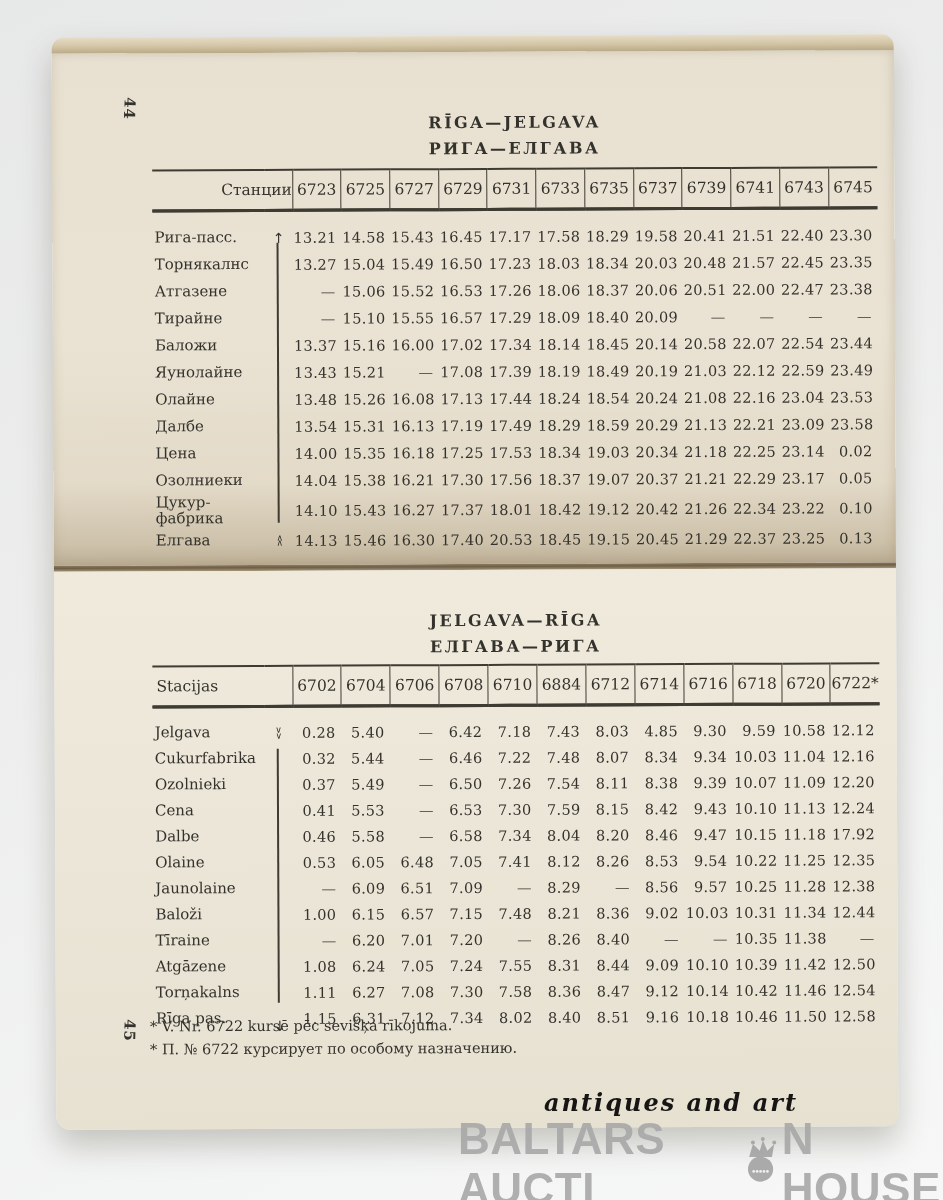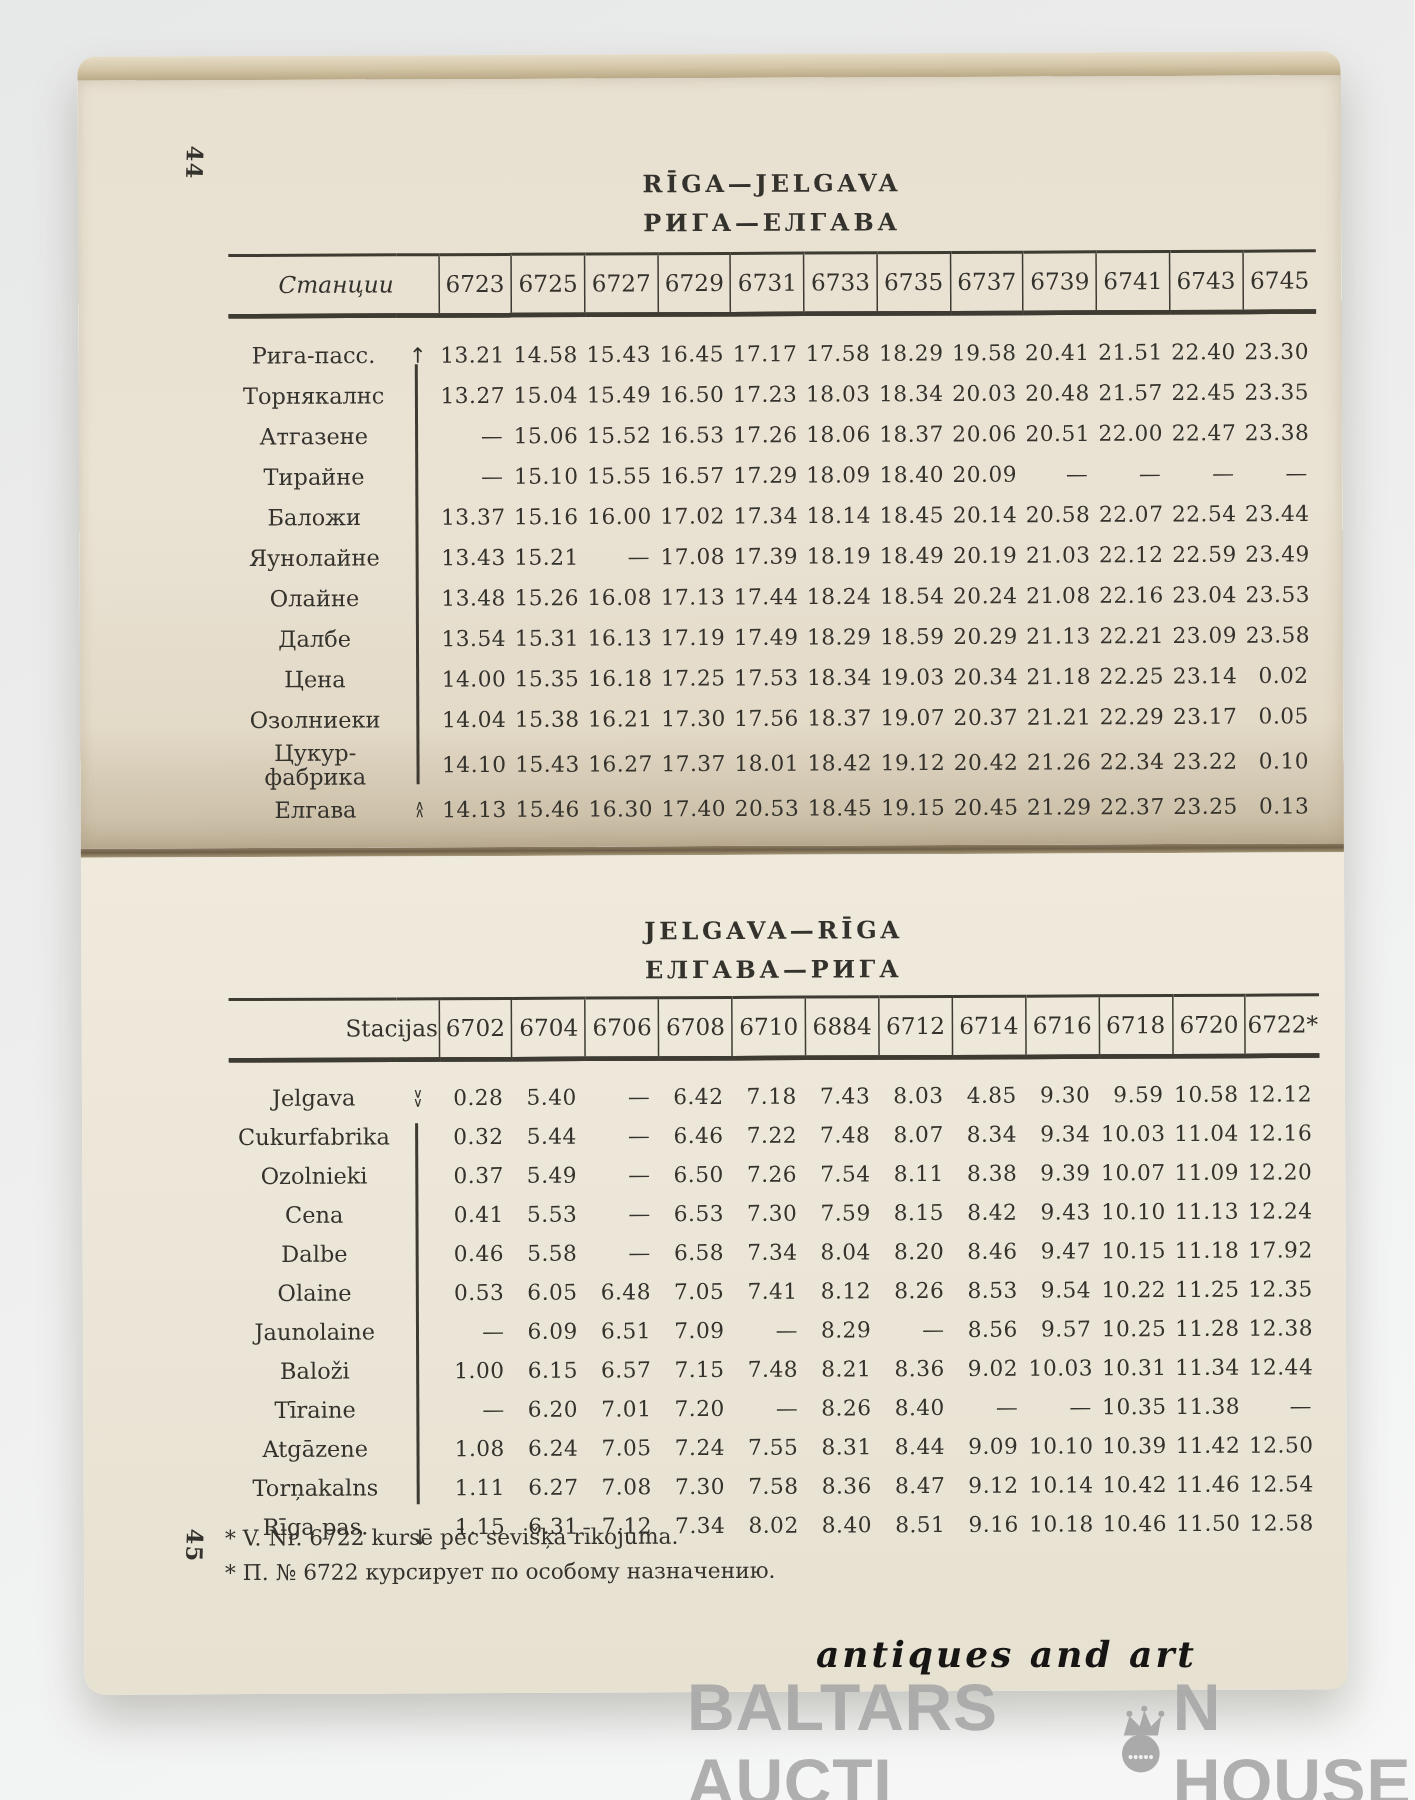--- a/index.html
+++ b/index.html
@@ -34,21 +34,21 @@
   .twrap--top{left:100px;top:116px;width:725px;}
   .twrap--bottom{left:98px;top:94px;width:727px;}
   table.t{border-collapse:collapse;width:100%;table-layout:fixed;}
   .t thead th{
     border-top:2.5px solid #3e3b33;border-bottom:3px solid #3e3b33;
     padding:10px 0;font-weight:400;font-size:15.5px;text-align:center;}
   .t thead th + th{border-left:1.3px solid #3e3b33;}
   .t tbody td{height:25px;vertical-align:middle;}
   .t--bottom tbody td{height:24px;}
   .t tbody tr:first-child td{padding-top:13px;}
-  .st{font-size:15px;line-height:1.05;white-space:pre-line;padding-left:2px;text-align:center;}
+  .st{font-size:15px;line-height:1.05;white-space:pre-line;padding-left:2px;text-align:left;}
   .tm{font-size:14.5px;text-align:right;padding-right:6px;letter-spacing:.3px;}
   .mk{text-align:center;font-family:"DejaVu Sans",sans-serif;padding:0;}
   .mk.arrow{font-size:14px;}
   .mk.arrow.down span{position:relative;top:7px;display:inline-block;}
   .mk.chev{font-size:9px;line-height:.6;white-space:pre;}
   .vline{position:absolute;width:1.5px;background:#3e3b33;}
   .twrap--top .vline{left:124px;top:74px;height:280px;}
   .twrap--bottom .vline{left:124px;top:84px;height:254px;}
   .footnotes{position:absolute;left:94px;top:444px;font-size:14.5px;line-height:23px;}
   .wm{position:absolute;left:458px;top:1114px;display:flex;align-items:center;z-index:6;
@@ -85,21 +85,21 @@
             <col>
             <col>
             <col>
             <col>
             <col>
             <col>
             <col>
         </colgroup>
         <thead>
             <tr>
-              <th colspan="2" style="text-align: center; padding-left: 4px; font-style: italic;">Станции</th>
+              <th colspan="2" style="text-align: right; padding-left: 4px;">Станции</th>
               <th>6723</th>
               <th>6725</th>
               <th>6727</th>
               <th>6729</th>
               <th>6731</th>
               <th>6733</th>
               <th>6735</th>
               <th>6737</th>
               <th>6739</th>
               <th>6741</th>
@@ -328,21 +328,21 @@
             <col>
             <col>
             <col>
             <col>
             <col>
             <col>
             <col>
         </colgroup>
         <thead>
             <tr>
-              <th colspan="2" style="text-align: right; padding-left: 4px;">Stacijas</th>
+              <th colspan="2" style="text-align: left; padding-left: 4px;">Stacijas</th>
               <th>6702</th>
               <th>6704</th>
               <th>6706</th>
               <th>6708</th>
               <th>6710</th>
               <th>6884</th>
               <th>6712</th>
               <th>6714</th>
               <th>6716</th>
               <th>6718</th>

